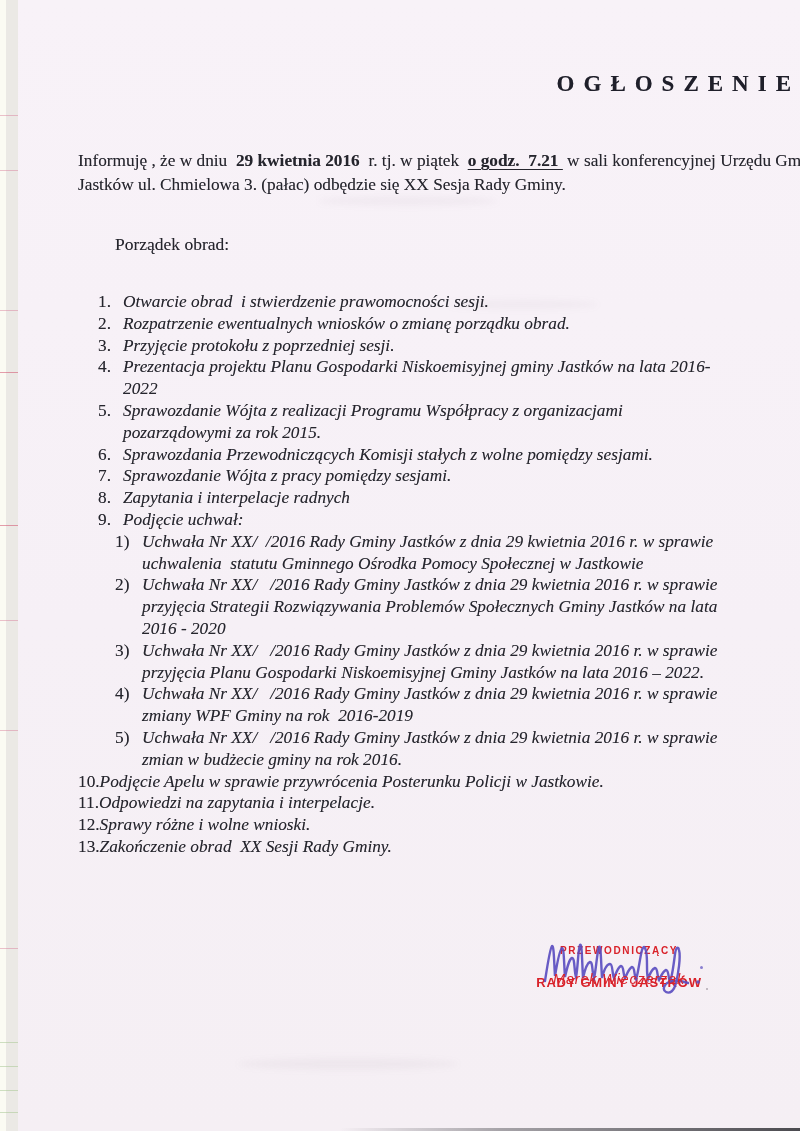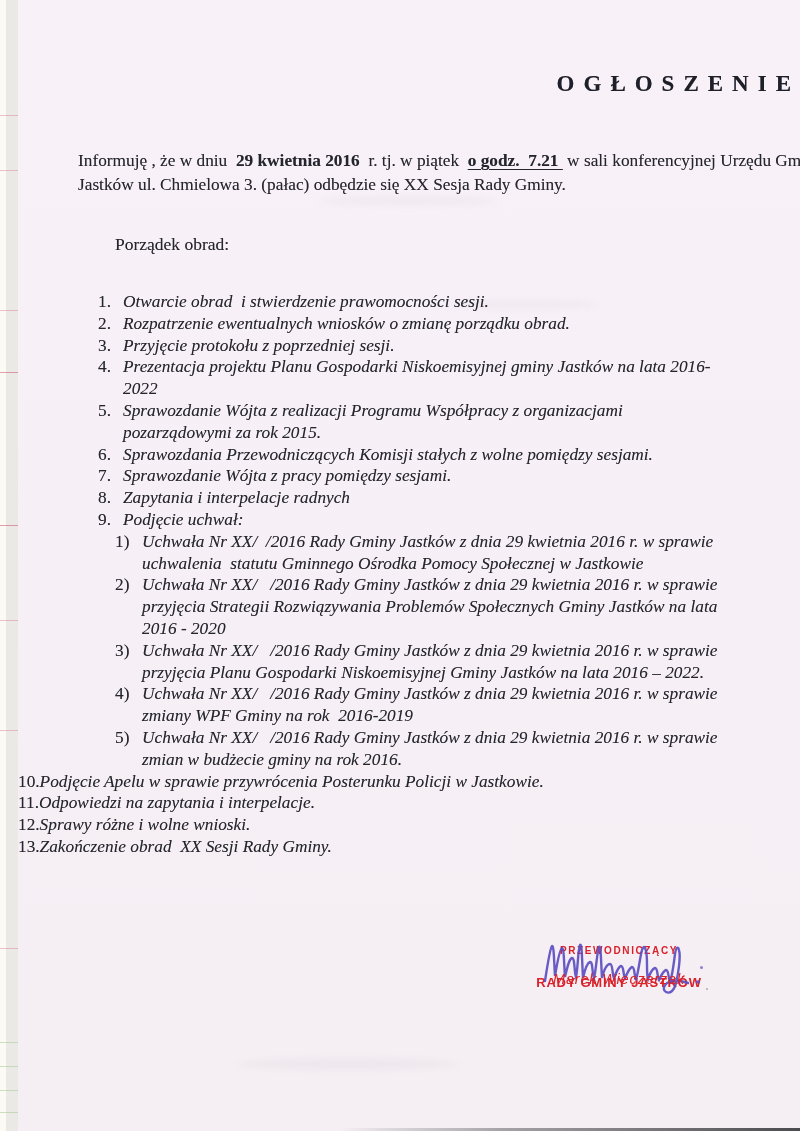--- a/index.html
+++ b/index.html
@@ -48,21 +48,21 @@
   .agenda {
     position:absolute; top:291px; left:0; width:782px;
     font-size:17.3px; line-height:21.8px;
     text-shadow:0 0 0.5px rgba(36,36,44,0.35);
   }
   .row { display:flex; }
   .row.main { padding-left:80px; }
   .row.main > .num { flex:none; width:25px; }
   .row.sub  { padding-left:97px; }
   .row.sub  > .num { flex:none; width:27px; }
-  .row.tail { }
+  .row.tail { padding-left:60px; }
   .row.tail > .num { flex:none; }
   .txt { white-space:pre;font-style:italic; }
 
   .stamp {
     position:absolute; left:487px; top:916px; width:228px; text-align:center;
     font-family:"Liberation Sans","DejaVu Sans",sans-serif;
     font-weight:bold; color:#d9222a;
   }
   .stamp-l1 { font-size:10px; letter-spacing:1.6px;margin-top:29px; }
   .stamp-l2 { font-size:13px; letter-spacing:0.8px; margin-top:19px; }

